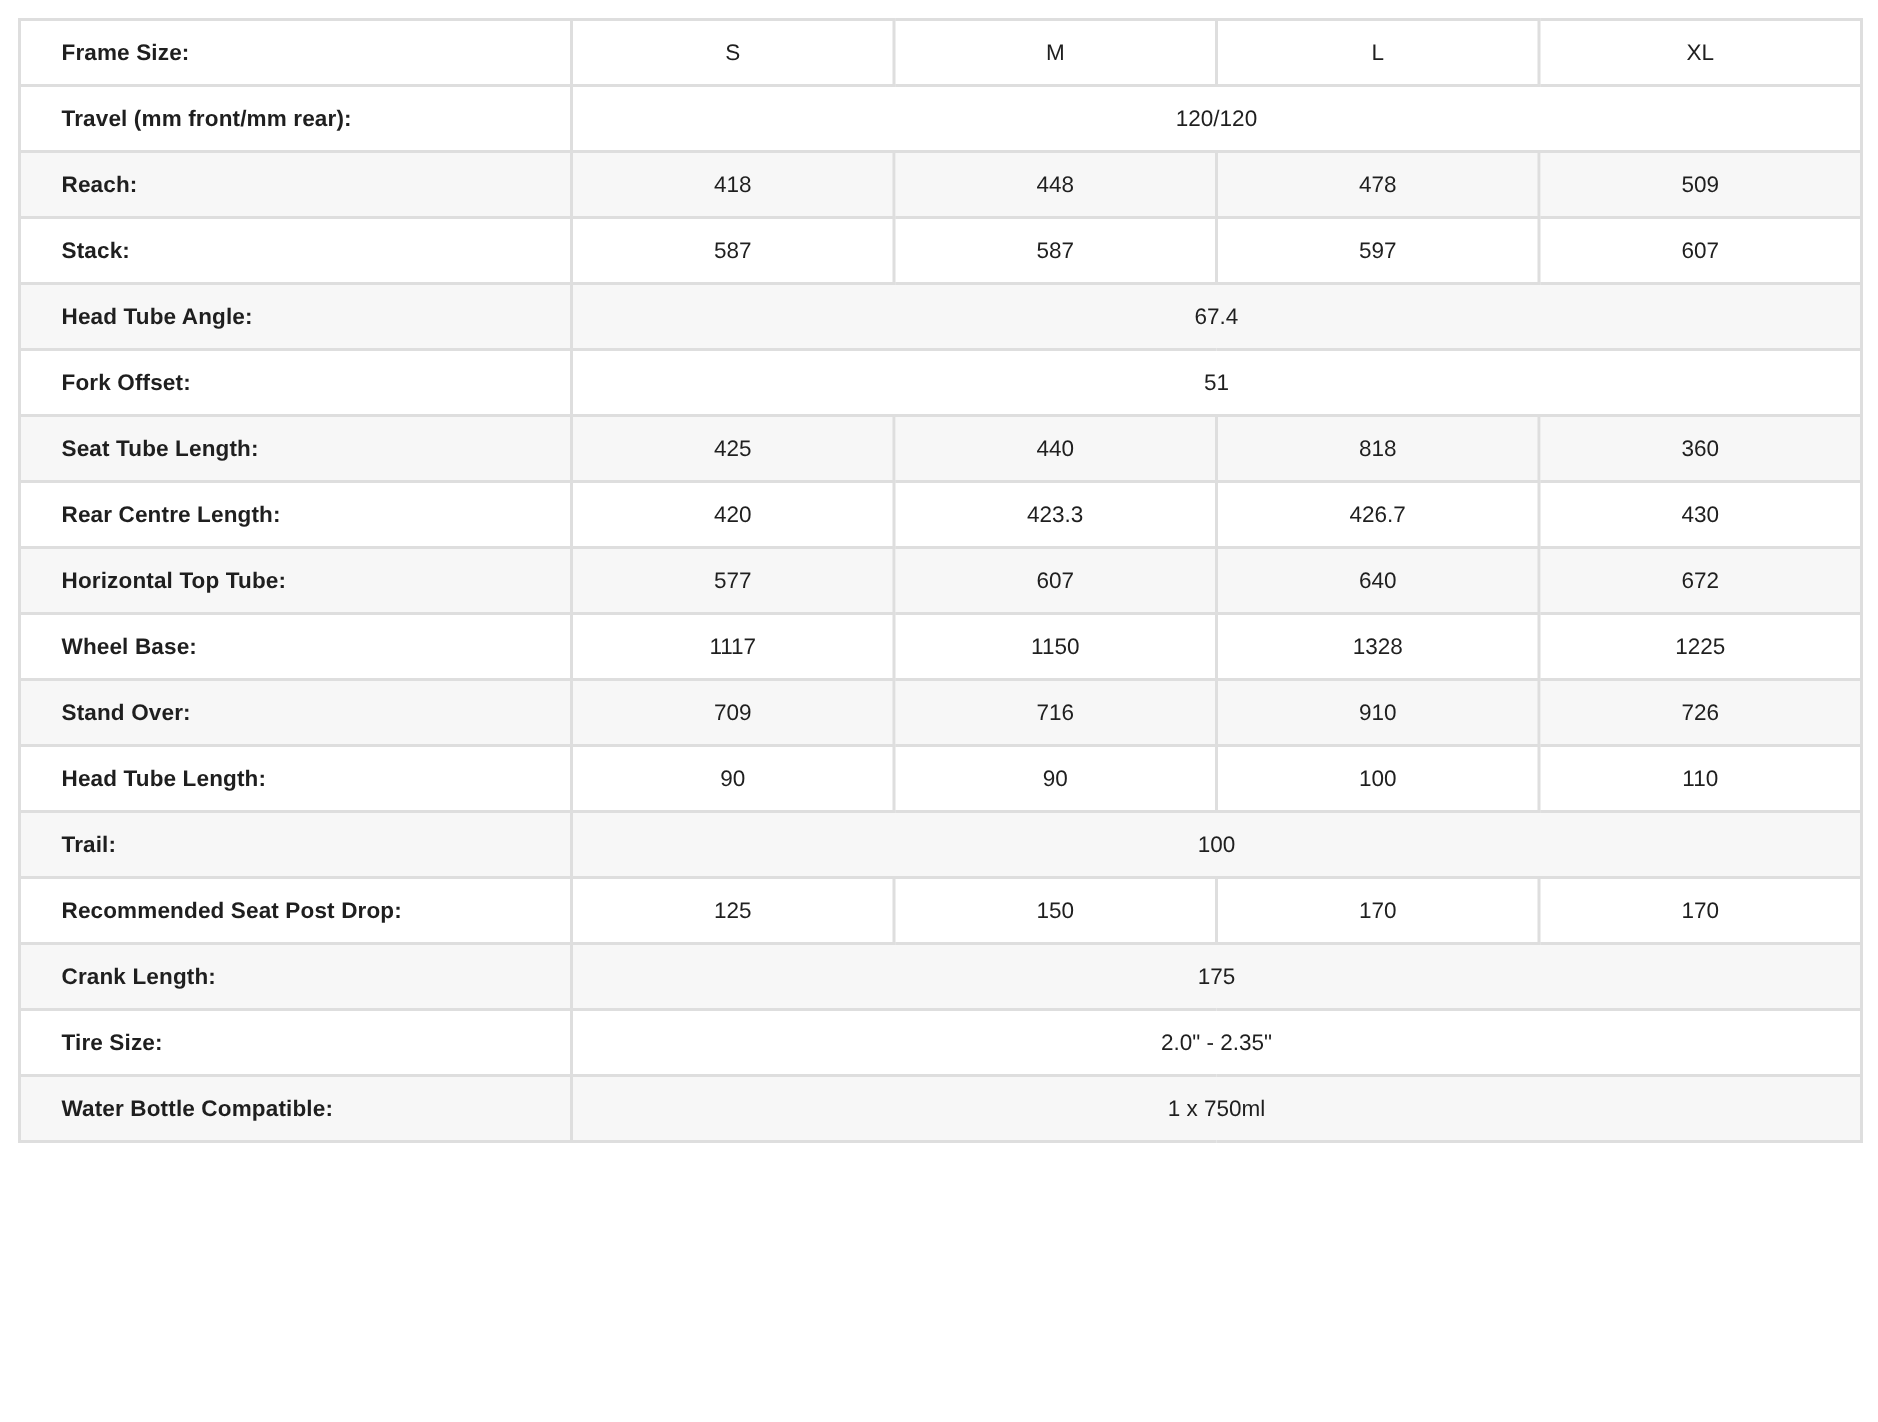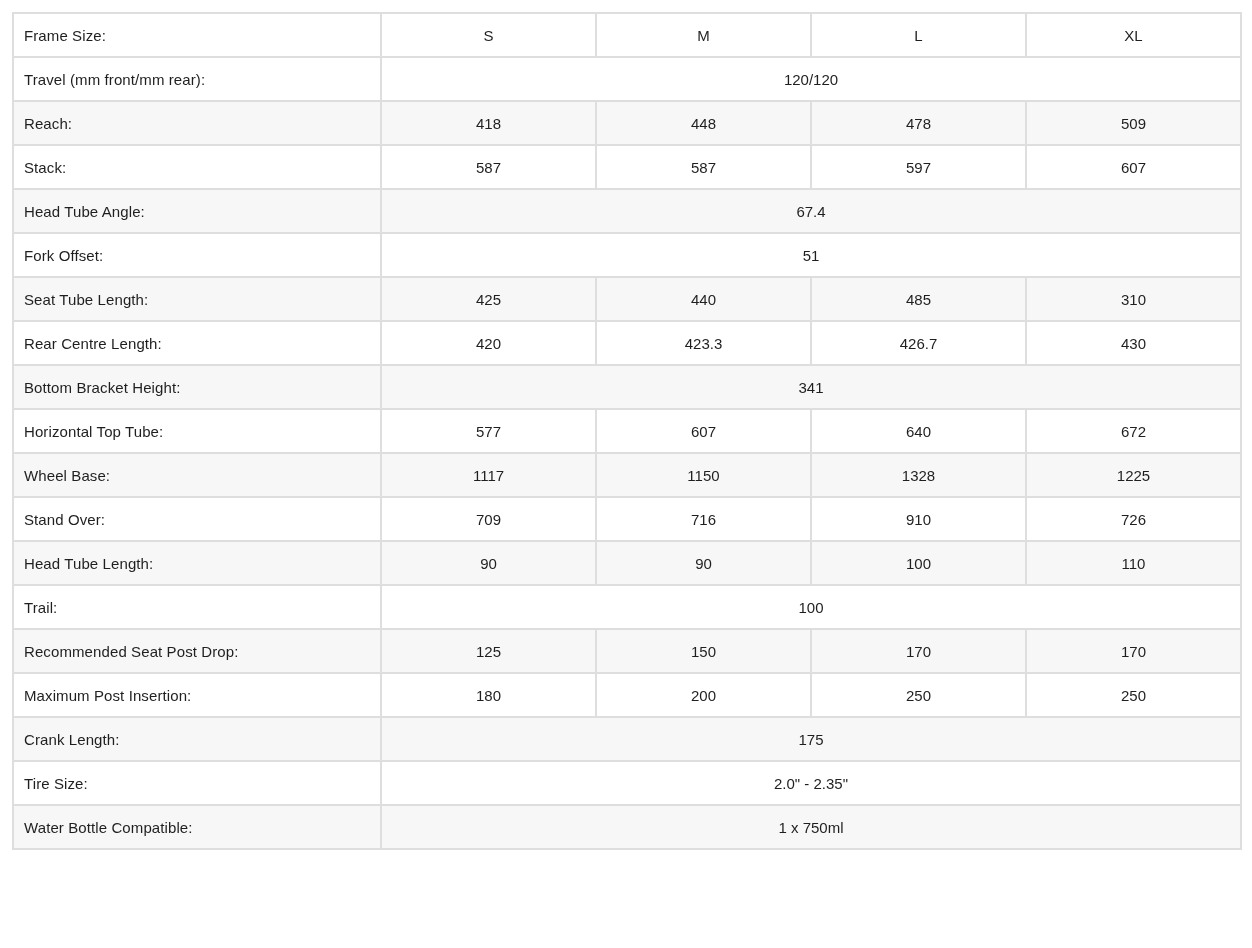--- a/index.html
+++ b/index.html
@@ -22,22 +22,22 @@
   table.geo td, table.geo th{
     border:2px solid var(--border);
     height:40px;
     font-size:15px;
     color:var(--text);
     overflow:hidden;
     white-space:nowrap;
   }
   td.label, th.label{
     text-align:left;
-    padding-left:10px;
-    font-weight:normal;
+    padding-left:27px;
+    font-weight:bold;
     letter-spacing:0.1px;
   }
   td.val, th.val{
     text-align:center;
     font-weight:normal;
     padding:0;
   }
   
   table.geo tr:nth-child(2n+3){background:var(--stripe);}
 </style>
@@ -85,33 +85,29 @@
           <td class="val" colspan="4">67.4</td>
         </tr>
         <tr>
           <td class="label">Fork Offset:</td>
           <td class="val" colspan="4">51</td>
         </tr>
         <tr>
           <td class="label">Seat Tube Length:</td>
           <td class="val">425</td>
           <td class="val">440</td>
-          <td class="val">485</td>
-          <td class="val">310</td>
+          <td class="val">818</td>
+          <td class="val">360</td>
         </tr>
         <tr>
           <td class="label">Rear Centre Length:</td>
           <td class="val">420</td>
           <td class="val">423.3</td>
           <td class="val">426.7</td>
           <td class="val">430</td>
-        </tr>
-        <tr>
-          <td class="label">Bottom Bracket Height:</td>
-          <td class="val" colspan="4">341</td>
         </tr>
         <tr>
           <td class="label">Horizontal Top Tube:</td>
           <td class="val">577</td>
           <td class="val">607</td>
           <td class="val">640</td>
           <td class="val">672</td>
         </tr>
         <tr>
           <td class="label">Wheel Base:</td>
@@ -139,27 +135,20 @@
           <td class="val" colspan="4">100</td>
         </tr>
         <tr>
           <td class="label">Recommended Seat Post Drop:</td>
           <td class="val">125</td>
           <td class="val">150</td>
           <td class="val">170</td>
           <td class="val">170</td>
         </tr>
         <tr>
-          <td class="label">Maximum Post Insertion:</td>
-          <td class="val">180</td>
-          <td class="val">200</td>
-          <td class="val">250</td>
-          <td class="val">250</td>
-        </tr>
-        <tr>
           <td class="label">Crank Length:</td>
           <td class="val" colspan="4">175</td>
         </tr>
         <tr>
           <td class="label">Tire Size:</td>
           <td class="val" colspan="4">2.0" - 2.35"</td>
         </tr>
         <tr>
           <td class="label">Water Bottle Compatible:</td>
           <td class="val" colspan="4">1 x 750ml</td>

